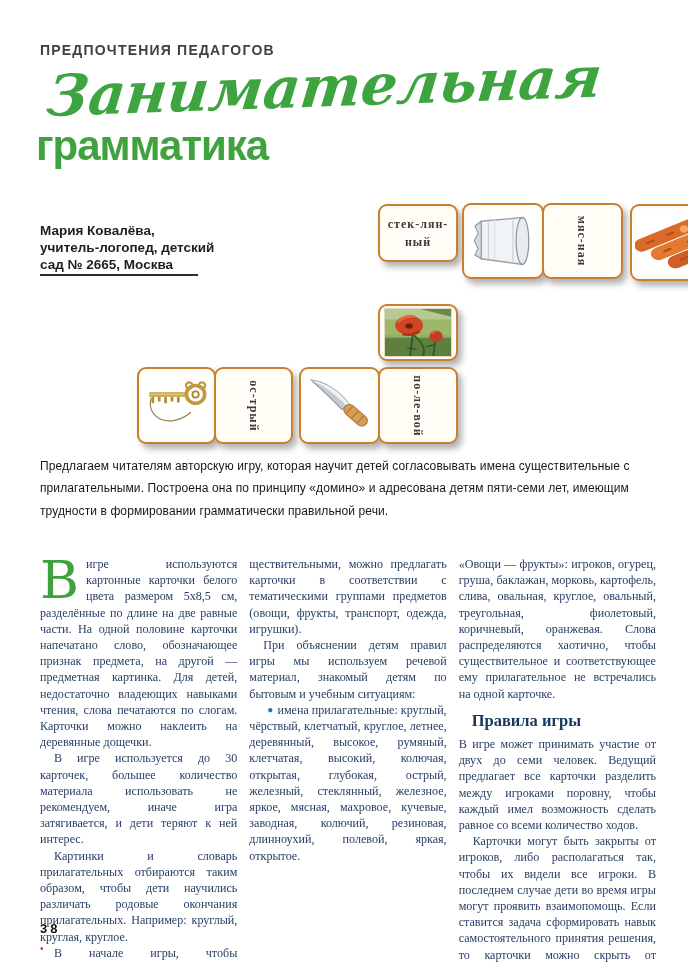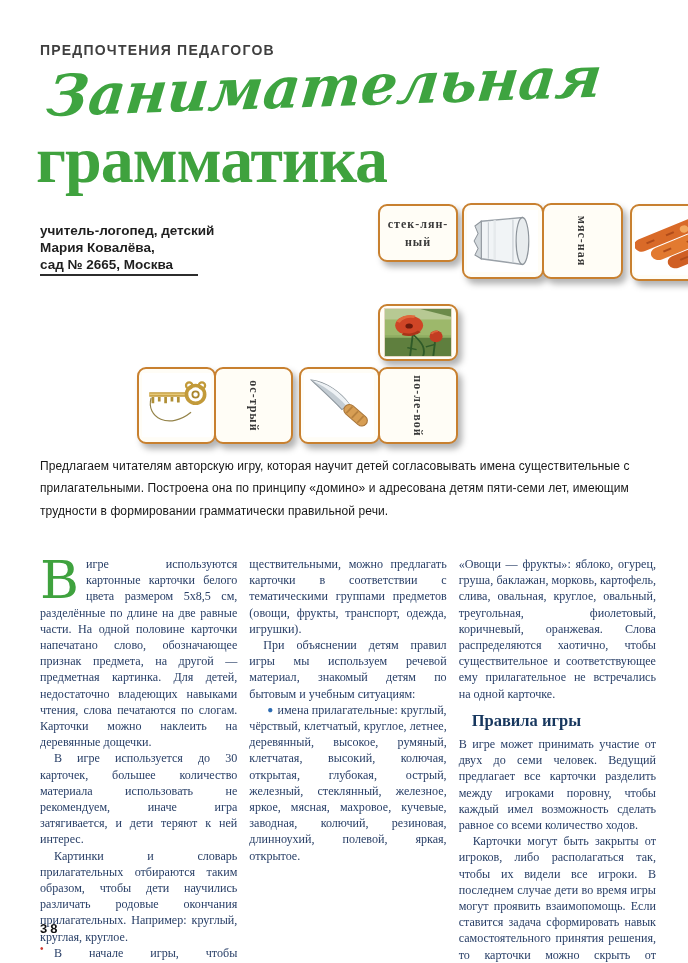--- a/index.html
+++ b/index.html
@@ -5,22 +5,22 @@
   html,body{margin:0;padding:0;background:#e9e9e9;}
   .page{position:relative;width:688px;height:963px;background:#ffffff;margin:0 auto;
         font-family:"Liberation Serif",serif;overflow:hidden;}
 
   
   .kicker{position:absolute;left:40px;top:42px;font-family:"Liberation Sans",sans-serif;
           font-weight:bold;font-size:14px;letter-spacing:1.2px;color:#3f3f3f;}
   .title-script{position:absolute;left:44px;top:62px;font-family:"DejaVu Serif",serif;
           font-style:italic;font-weight:bold;font-size:57px;color:#3ea440;
           transform:skewX(-8deg) rotate(-2deg);transform-origin:left bottom;white-space:nowrap;}
-  .title-main{position:absolute;left:36px;top:122px;font-family:Liberation Serif, serif;
-          font-weight:bold;font-size:66px;letter-spacing:-1px;color:#3fa23e;white-space:nowrap;}
+  .title-main{position:absolute;left:36px;top:122px;font-family:Liberation Sans, sans-serif;
+          font-weight:bold;font-size:42px;letter-spacing:-1px;color:#3fa23e;white-space:nowrap;}
 
   .author{position:absolute;left:40px;top:222px;font-family:"Liberation Sans",sans-serif;
           font-weight:bold;font-size:13.5px;line-height:17px;color:#1f1f1f;}
   .author-rule{position:absolute;left:40px;top:274px;width:158px;height:2px;background:#2c2c2c;}
 
   
   .card{position:absolute;display:flex;filter:drop-shadow(4px 5px 3px rgba(0,0,0,0.30));}
   .card.v{flex-direction:column;gap:44px;}
   .cell{flex:1 1 50%;background:#fffdf6;border:2px solid #c8802f;border-radius:9px;
         display:flex;align-items:center;justify-content:center;overflow:hidden;box-sizing:border-box;}
@@ -58,22 +58,22 @@
 </head>
 <body>
 
 <div class="page">
 
   <div class="kicker">ПРЕДПОЧТЕНИЯ ПЕДАГОГОВ</div>
   <div class="title-script">Занимательная</div>
   <div class="title-main">грамматика</div>
 
   <div class="author">
+    <div>Мария Ковалёва,</div>
     <div>учитель-логопед, детский</div>
-    <div>Мария Ковалёва,</div>
     <div>сад № 2665, Москва</div>
   </div>
   <div class="author-rule"></div>
 
   <div class="card v" style="left:378px;top:204px;width:80px;height:157px;">
     <div class="cell">
       <div class="word">
         <div>стек-лян-</div>
         <div>ный</div>
       </div>
@@ -174,21 +174,21 @@
       <p class="ind">Картинки и словарь прилагательных отбираются таким образом, чтобы дети научились различать родовые окончания прилагательных. Например: круглый, круглая, круглое.</p>
       <p class="ind">В начале игры, чтобы сконцентрировать ребёнка на согласовании, следует использовать изображения предметов, которые не связаны друг с другом. А когда дети смогут без труда согласовывать прилагательные с су-</p>
     </div>
     <div class="col" lang="ru">
       <p>ществительными, можно предлагать карточки в соответствии с тематическими группами предметов (овощи, фрукты, транспорт, одежда, игрушки).</p>
       <p class="ind">При объяснении детям правил игры мы используем речевой материал, знакомый детям по бытовым и учебным ситуациям:</p>
       <p class="bp"><span class="bullet">●</span><span>имена прилагательные: круглый, чёрствый, клетчатый, круглое, летнее, деревянный, высокое, румяный, клетчатая, высокий, колючая, открытая, глубокая, острый, железный, стеклянный, железное, яркое, мясная, махровое, кучевые, заводная, колючий, резиновая, длинноухий, полевой, яркая, открытое.</span></p>
 
     </div>
     <div class="col" lang="ru">
-      <p>«Овощи — фрукты»: яблоко, огурец, груша, баклажан, морковь, картофель, слива, овальная, круглое, овальный, треугольная, фиолетовый, коричневый, оранжевая. Слова распределяются хаотично, чтобы существительное и соответствующее ему прилагательное не встречались на одной карточке.</p>
+      <p>«Овощи — фрукты»: игроков, огурец, груша, баклажан, морковь, картофель, слива, овальная, круглое, овальный, треугольная, фиолетовый, коричневый, оранжевая. Слова распределяются хаотично, чтобы существительное и соответствующее ему прилагательное не встречались на одной карточке.</p>
       <h3 class="rules-heading">Правила игры</h3>
       <p>В игре может принимать участие от двух до семи человек. Ведущий предлагает все карточки разделить между игроками поровну, чтобы каждый имел возможность сделать равное со всеми количество ходов.</p>
       <p class="ind">Карточки могут быть закрыты от игроков, либо располагаться так, чтобы их видели все игроки. В последнем случае дети во время игры могут проявить взаимопомощь. Если ставится задача сформировать навык самостоятельного принятия решения, то карточки можно скрыть от взглядов детей.</p>
     </div>
   </div>
 
   <div class="footer">
     <span class="page-num">38</span>
     <span class="mag-dot">•</span>
     <span class="mag-name">ИГРЫ И ИГРУШКИ</span>

